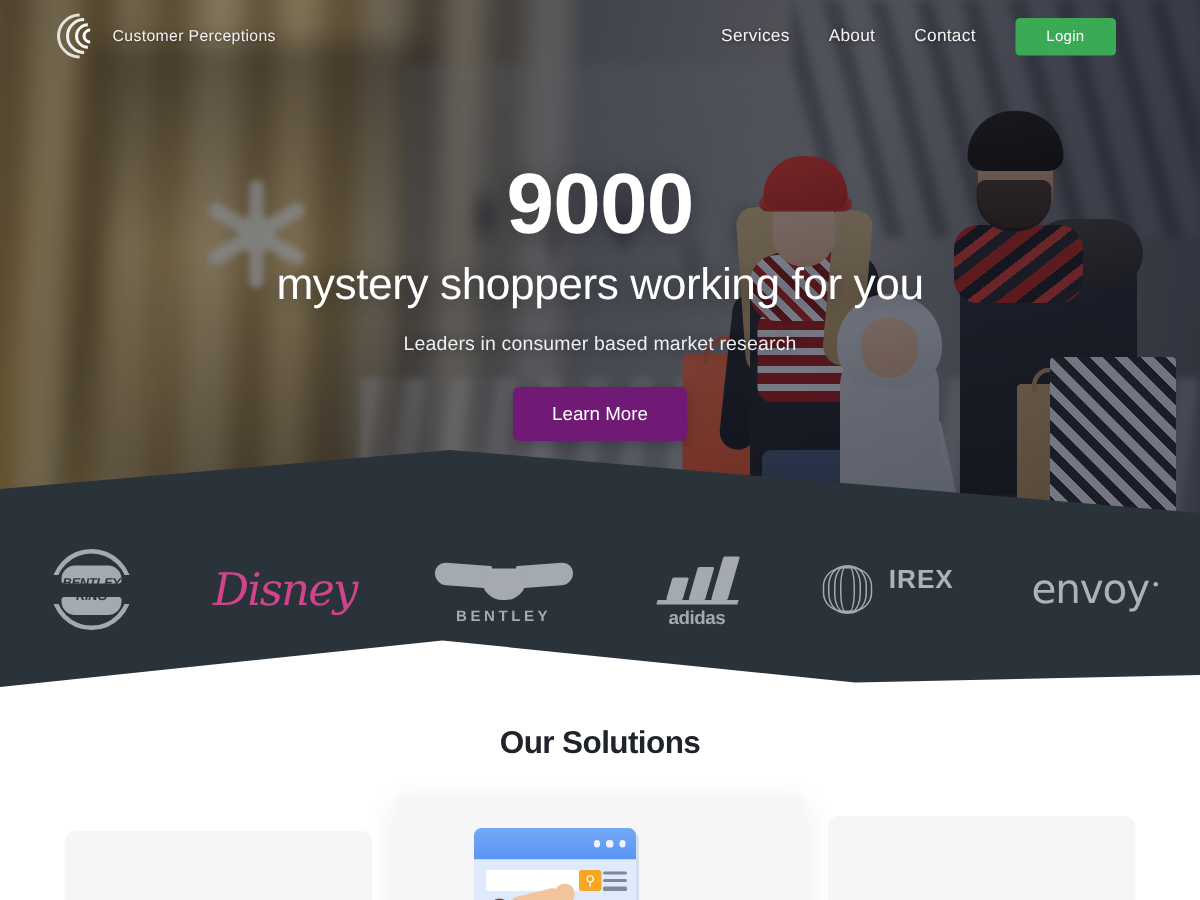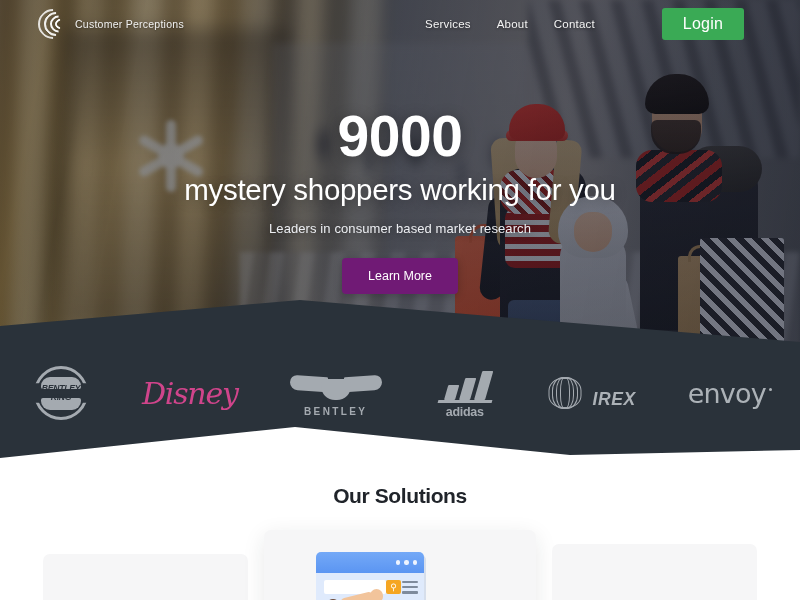--- a/index.html
+++ b/index.html
@@ -265,22 +265,22 @@
   .logo-text {
     color:#f1f1f1; font-size:10.5px; letter-spacing:.25px; font-weight:400;
     text-shadow:0 1px 2px rgba(0,0,0,.35);
   }
   .nav { margin-left:auto; display:flex; align-items:center; gap:26px; }
   .nav-link {
     color:#f4f4f4; font-size:11.5px; letter-spacing:.2px; text-decoration:none;
     text-shadow:0 1px 3px rgba(0,0,0,.45);
   }
   .login-btn {
-    margin-left:41px; background:#3aaa55; color:#fff;
-    font-size:16px; padding:7px 21px; border:none; border-radius:3px;
+    background:#3aaa55; color:#fff;
+    font-size:10px; padding:7px 21px; border:none; border-radius:3px;
     cursor:pointer; letter-spacing:.2px;
   }
 
   
   .hero-copy {
     position:absolute; left:0; top:108px; width:800px; text-align:center; z-index:20;
   }
   .hero-count {
     color:#fff; font-size:57px; font-weight:700; letter-spacing:-.5px; line-height:1;
     text-shadow:0 2px 14px rgba(0,0,0,.35);
@@ -367,21 +367,21 @@
   .bt-shield {
     position:absolute; left:31px; top:9px; width:30px; height:21px;
     background:#b9bec4; border-radius:4px 4px 14px 14px;
   }
   .bt-word {
     position:absolute; left:0; bottom:-1px; width:92px; text-align:center;
     font-size:10px; font-weight:700; letter-spacing:2.4px; color:#b9bec4;
   }
 
   
-  .irex { display:flex; align-items:flex-end; gap:11px;font-style:italic; }
+  .irex { display:flex; align-items:flex-start; gap:11px; }
   .irex-mark { position:relative; width:34px; height:34px; }
   .irex-mark span {
     position:absolute; left:50%; top:50%; transform:translate(-50%,-50%);
     border:1.5px solid #b9bec4; border-radius:42%;
   }
   .ix1 { width:10px; height:32px; }
   .ix2 { width:18px; height:32px; }
   .ix3 { width:26px; height:32px; }
   .ix4 { width:33px; height:30px; }
   .irex-word { font-size:17.5px; font-weight:700; letter-spacing:.6px; color:#c2c7cc; }

